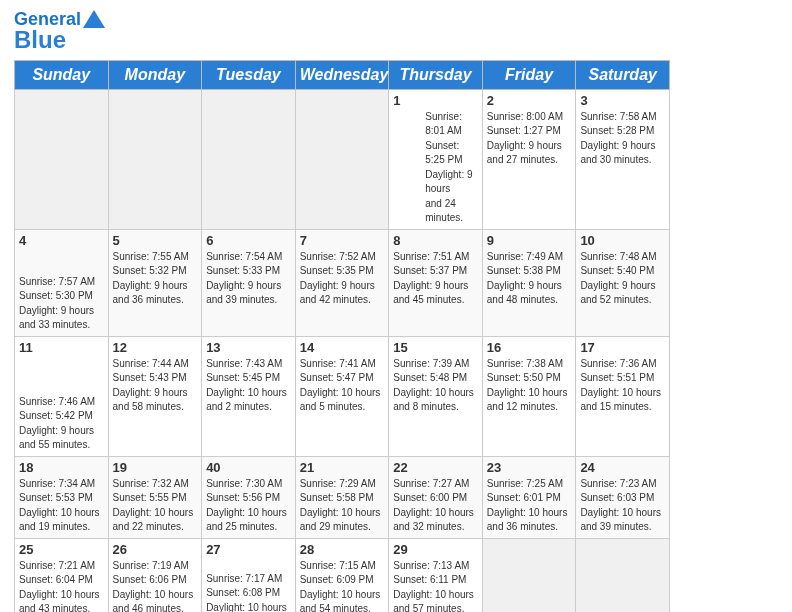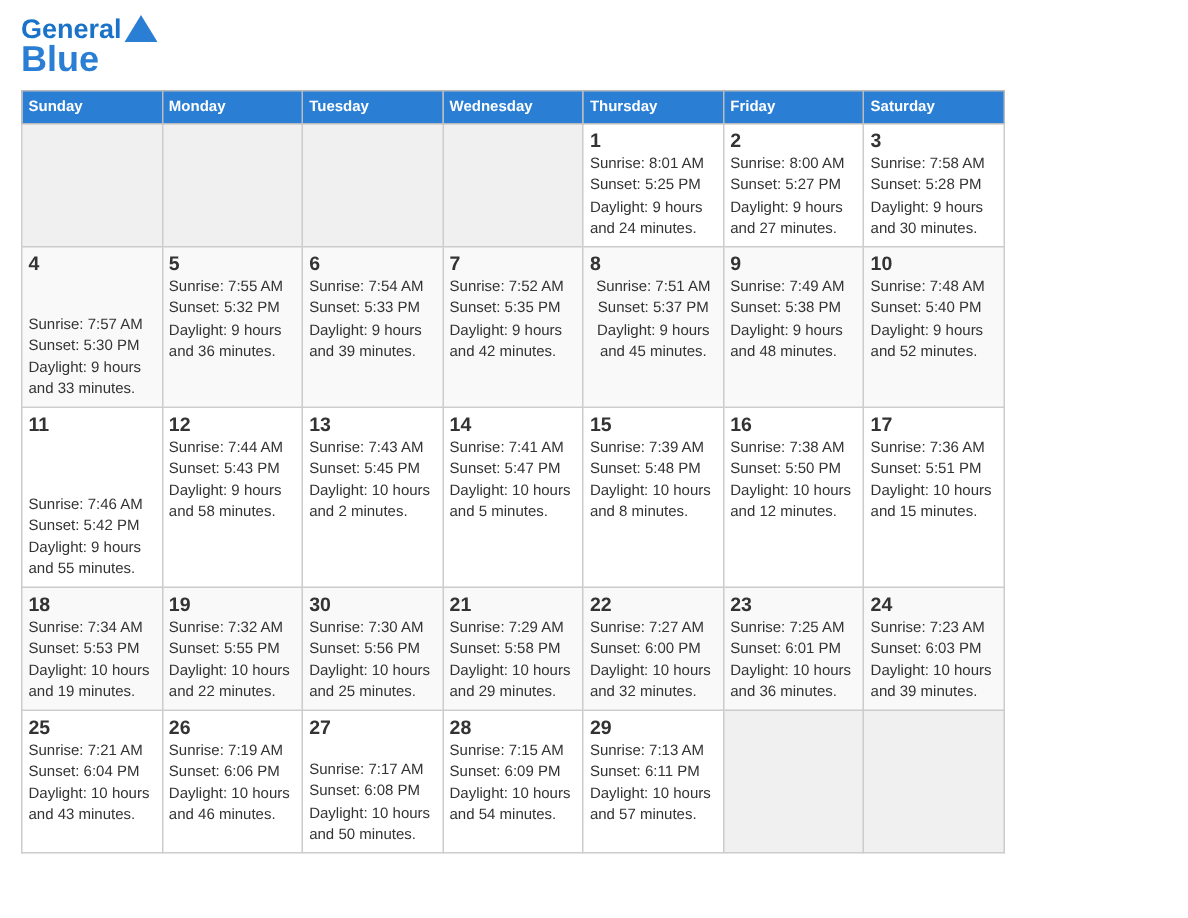--- a/index.html
+++ b/index.html
@@ -52,25 +52,26 @@
       color: #555;
     }
     table {
       width: 100%;
       border-collapse: collapse;
       table-layout: fixed;
     }
     thead tr th {
       background-color: #2a7fd4;
       color: #fff;
-      font-size: 10px;
+      font-size: 16px;
       font-weight: bold;
       padding: 5px 4px;
-      text-align: left;
+      text-align: center;
       border: 1px solid #bbb;
+      font-style: italic;
     }
     tbody tr td {
       border: 1px solid #ccc;
       vertical-align: top;
       padding: 3px 4px;
       font-size: 10.5px;
       color: #333;
       height: 80px;
       background: #fff;
     }
@@ -129,29 +130,29 @@
         </tr>
     </thead>
     <tbody id="calendar-body">
     <tr>
           <td class="empty-cell"></td>
           <td class="empty-cell"></td>
           <td class="empty-cell"></td>
           <td class="empty-cell"></td>
           <td>
             <div class="day-num">1</div>
-            <div class="day-info" style="white-space: pre-line;">Sunrise: 8:01 AM
+            <div class="day-info" style="white-space: pre-line; margin-left: 32px;">Sunrise: 8:01 AM
 Sunset: 5:25 PM
 Daylight: 9 hours
 and 24 minutes.</div>
           </td>
           <td>
             <div class="day-num">2</div>
             <div class="day-info" style="white-space: pre-line;">Sunrise: 8:00 AM
-Sunset: 5:27 PM
+Sunset: 1:27 PM
 Daylight: 9 hours
 and 27 minutes.</div>
           </td>
           <td>
             <div class="day-num">3</div>
             <div class="day-info" style="white-space: pre-line;">Sunrise: 7:58 AM
 Sunset: 5:28 PM
 Daylight: 9 hours
 and 30 minutes.</div>
           </td>
@@ -180,21 +181,21 @@
           </td>
           <td>
             <div class="day-num">7</div>
             <div class="day-info" style="white-space: pre-line;">Sunrise: 7:52 AM
 Sunset: 5:35 PM
 Daylight: 9 hours
 and 42 minutes.</div>
           </td>
           <td>
             <div class="day-num">8</div>
-            <div class="day-info" style="white-space: pre-line; text-align: center;">Sunrise: 7:51 AM
+            <div class="day-info" style="white-space: pre-line;">Sunrise: 7:51 AM
 Sunset: 5:37 PM
 Daylight: 9 hours
 and 45 minutes.</div>
           </td>
           <td>
             <div class="day-num">9</div>
             <div class="day-info" style="white-space: pre-line;">Sunrise: 7:49 AM
 Sunset: 5:38 PM
 Daylight: 9 hours
 and 48 minutes.</div>
@@ -267,21 +268,21 @@
 and 19 minutes.</div>
           </td>
           <td>
             <div class="day-num">19</div>
             <div class="day-info" style="white-space: pre-line;">Sunrise: 7:32 AM
 Sunset: 5:55 PM
 Daylight: 10 hours
 and 22 minutes.</div>
           </td>
           <td>
-            <div class="day-num">30</div>
+            <div class="day-num">40</div>
             <div class="day-info" style="white-space: pre-line;">Sunrise: 7:30 AM
 Sunset: 5:56 PM
 Daylight: 10 hours
 and 25 minutes.</div>
           </td>
           <td>
             <div class="day-num">21</div>
             <div class="day-info" style="white-space: pre-line;">Sunrise: 7:29 AM
 Sunset: 5:58 PM
 Daylight: 10 hours

